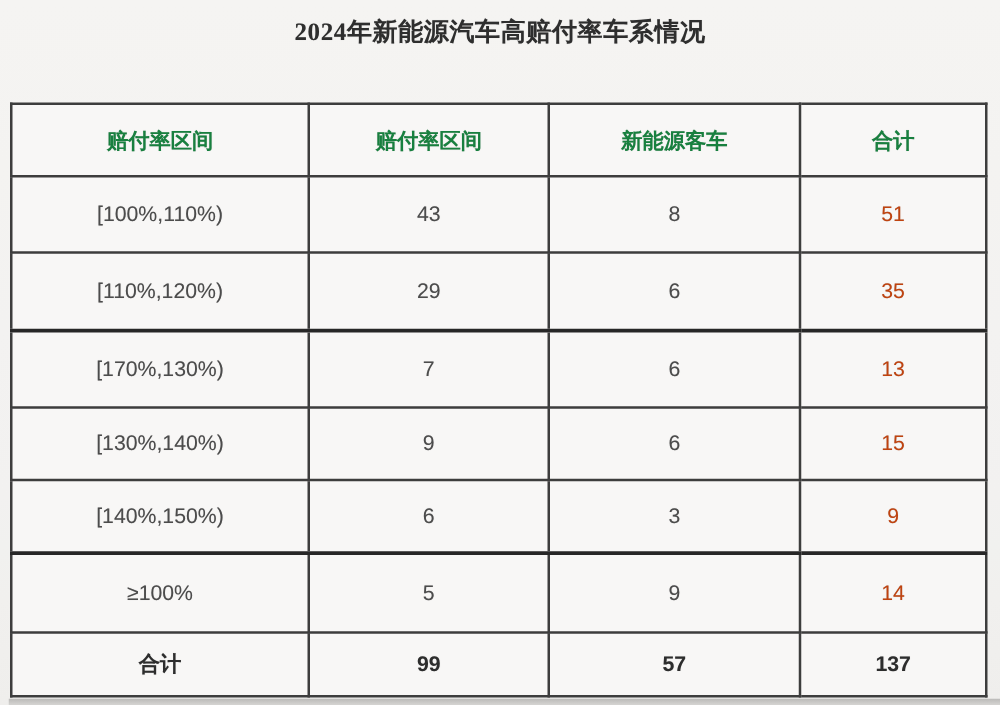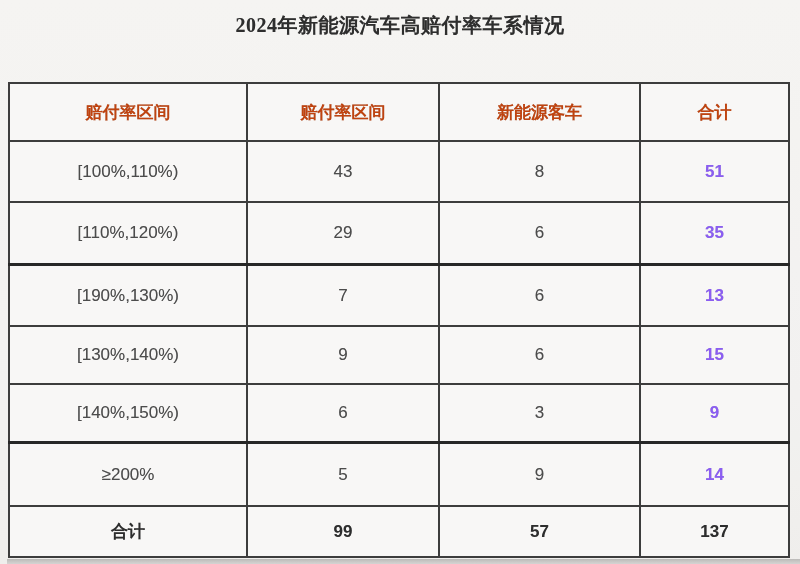--- a/index.html
+++ b/index.html
@@ -43,32 +43,32 @@
     padding: 0;
     color: #4a4a4a;
     font-size: 17px;
     text-shadow: 0 0 0.6px rgba(60,60,60,0.30);
     background: #fcfbfa;
   }
   .claim-table thead th {
     height: 56px;
     font-size: 17px;
     font-weight: 700;
-    color: #c2410c;
+    color: #15803d;
   }
   .claim-table tr.r0 td { height: 59px; margin-top: 48px; }
   .claim-table tr.r1 td { height: 60px; }
   .claim-table tr.r2 td { height: 59px; }
   .claim-table tr.r3 td { height: 56px; }
   .claim-table tr.r4 td { height: 56px; }
   .claim-table tr.r5 td { height: 61px; }
   .claim-table tr.r6 td { height: 49px; }
   .claim-table td.col-total {
-    font-weight: 700;
-    color: #8b5cf6;
+    font-weight: 400;
+    color: #c2410c;
   }
   .claim-table tr.group-break td {
     border-top-width: 3px;
     border-top-color: #242424;
   }
   .claim-table tr.total-row td {
     font-weight: 700;
     color: #2a2a2a;
   }
   .bottom-shadow {
@@ -109,39 +109,39 @@
         <td>8</td>
         <td class="col-total">51</td>
       </tr>
       <tr class="r1">
         <td>[110%,120%)</td>
         <td>29</td>
         <td>6</td>
         <td class="col-total">35</td>
       </tr>
       <tr class="r2 group-break">
-        <td>[190%,130%)</td>
+        <td>[170%,130%)</td>
         <td>7</td>
         <td>6</td>
         <td class="col-total">13</td>
       </tr>
       <tr class="r3">
         <td>[130%,140%)</td>
         <td>9</td>
         <td>6</td>
         <td class="col-total">15</td>
       </tr>
       <tr class="r4">
         <td>[140%,150%)</td>
         <td>6</td>
         <td>3</td>
         <td class="col-total">9</td>
       </tr>
       <tr class="r5 group-break">
-        <td>≥200%</td>
+        <td>≥100%</td>
         <td>5</td>
         <td>9</td>
         <td class="col-total">14</td>
       </tr>
       <tr class="r6 total-row">
         <td>合计</td>
         <td>99</td>
         <td>57</td>
         <td class="col-total">137</td>
       </tr>

